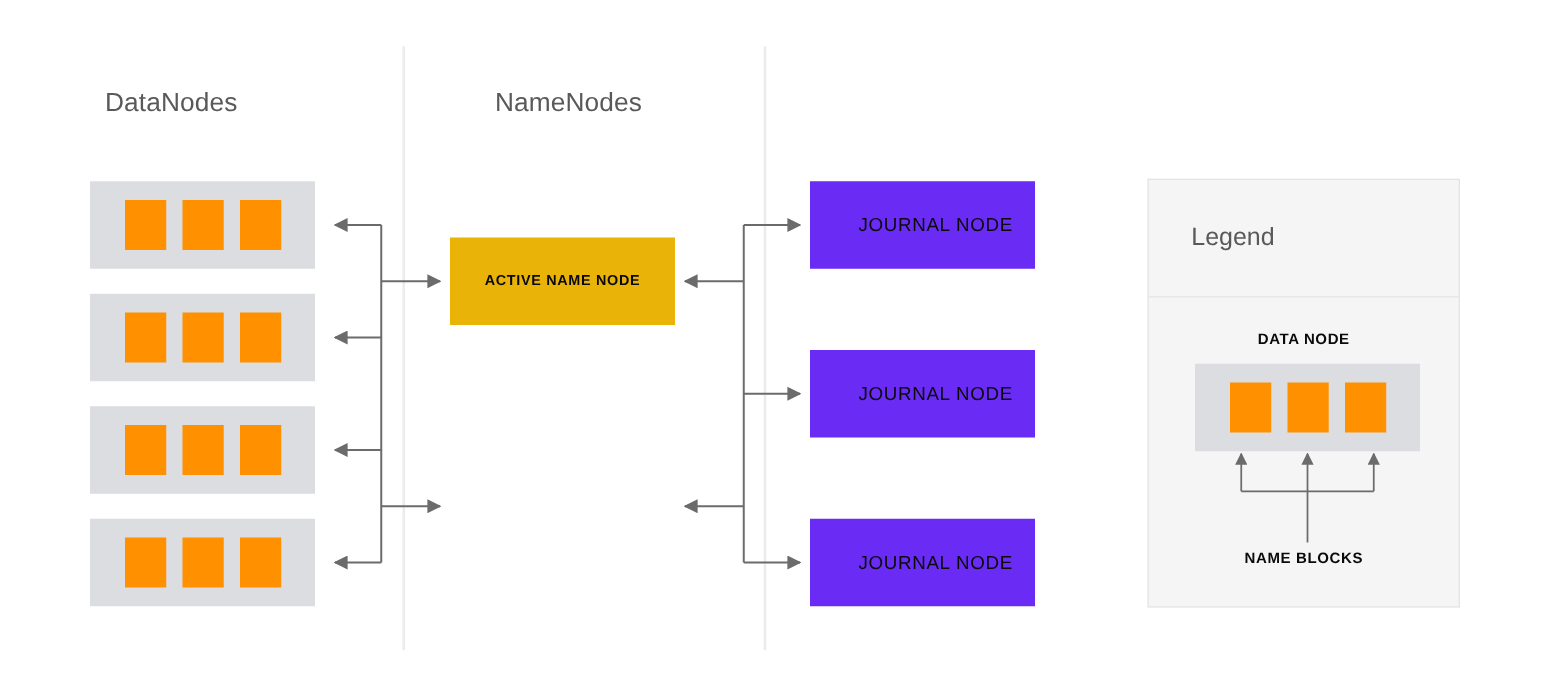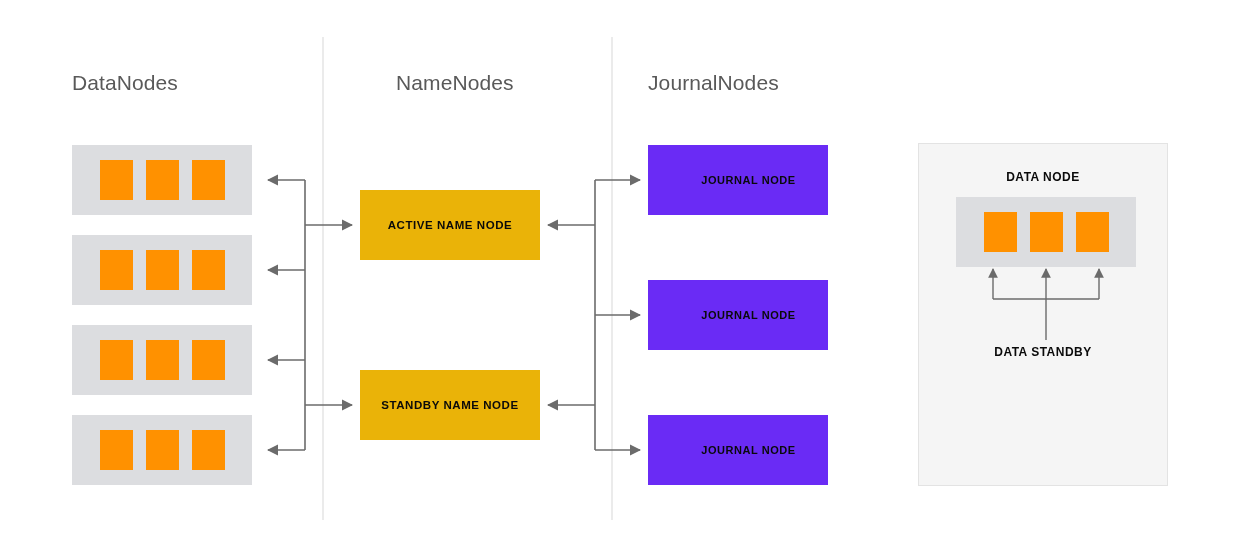--- a/index.html
+++ b/index.html
@@ -34,21 +34,21 @@
 
   
   .col-title {
     position: absolute;
     font-size: 21px;
     font-weight: 400;
     color: #595959;
     letter-spacing: 0.1px;
     white-space: nowrap;
   }
-  .col-title.t1 { left: 72px;  top: 71px; }
+  .col-title.t1 { left: 84px;  top: 71px; }
   .col-title.t2 { left: 360px; top: 71px; margin-left: 36px; }
   .col-title.t3 { left: 648px; top: 71px; }
 
   
   .datanode {
     position: absolute;
     left: 72px;
     width: 180px;
     height: 70px;
     background: #dcdde0;
@@ -87,22 +87,22 @@
     position: absolute;
     left: 648px;
     width: 180px;
     height: 70px;
     background: #6a2bf5;
     display: flex;
     align-items: center;
     justify-content: center;
   }
   .journalnode span {
-    font-size: 11px;
-    font-weight: bold;
+    font-size: 15px;
+    font-weight: normal;
     color: #0a0a0a;
     letter-spacing: 0.55px;
     white-space: nowrap;
     margin-left: 21px;
   }
 
   
   .wires {
     position: absolute;
     left: 0;
@@ -186,21 +186,20 @@
 </head>
 <body>
 
 <div class="stage">
 
   <div class="col-divider d1"></div>
   <div class="col-divider d2"></div>
 
   <div class="col-title t1">DataNodes</div>
   <div class="col-title t2">NameNodes</div>
-  <div class="col-title t3">JournalNodes</div>
 
   <div class="datanode" style="top:145px">
     <div class="block"></div>
     <div class="block"></div>
     <div class="block"></div>
   </div>
   <div class="datanode" style="top:235px">
     <div class="block"></div>
     <div class="block"></div>
     <div class="block"></div>
@@ -211,23 +210,20 @@
     <div class="block"></div>
   </div>
   <div class="datanode" style="top:415px">
     <div class="block"></div>
     <div class="block"></div>
     <div class="block"></div>
   </div>
 
   <div class="namenode" style="top:190px">
     <span>ACTIVE NAME NODE</span>
-  </div>
-  <div class="namenode" style="top:370px">
-    <span>STANDBY NAME NODE</span>
   </div>
 
   <div class="journalnode" style="top:145px">
     <span>JOURNAL NODE</span>
   </div>
   <div class="journalnode" style="top:280px">
     <span>JOURNAL NODE</span>
   </div>
   <div class="journalnode" style="top:415px">
     <span>JOURNAL NODE</span>
@@ -257,20 +253,23 @@
       <path d="M 595 180 L 640 180" marker-end="url(#arrL)"></path>
       <path d="M 595 315 L 640 315" marker-end="url(#arrL)"></path>
       <path d="M 595 450 L 640 450" marker-end="url(#arrL)"></path>
 
       <path d="M 595 225 L 548 225" marker-end="url(#arrL)"></path>
       <path d="M 595 405 L 548 405" marker-end="url(#arrL)"></path>
     </g>
   </svg>
 
   <div class="legend-panel">
+    <div class="legend-head">
+      <span>Legend</span>
+    </div>
     <div class="legend-body">
       <div class="legend-datanode-label">DATA NODE</div>
 
       <div class="legend-rack">
         <div class="block"></div>
         <div class="block"></div>
         <div class="block"></div>
       </div>
 
       <svg class="legend-wires" viewBox="0 0 250 247">
@@ -279,17 +278,17 @@
           <path d="M 74 155 L 74 125" marker-end="url(#arrL)"></path>
           <path d="M 127 155 L 127 125" marker-end="url(#arrL)"></path>
           <path d="M 180 155 L 180 125" marker-end="url(#arrL)"></path>
 
           <path d="M 74 155 L 180 155"></path>
 
           <path d="M 127 155 L 127 196"></path>
         </g>
       </svg>
 
-      <div class="legend-blocks-label">DATA STANDBY</div>
+      <div class="legend-blocks-label">NAME BLOCKS</div>
     </div>
   </div>
 
 </div>
 
 </body></html>

